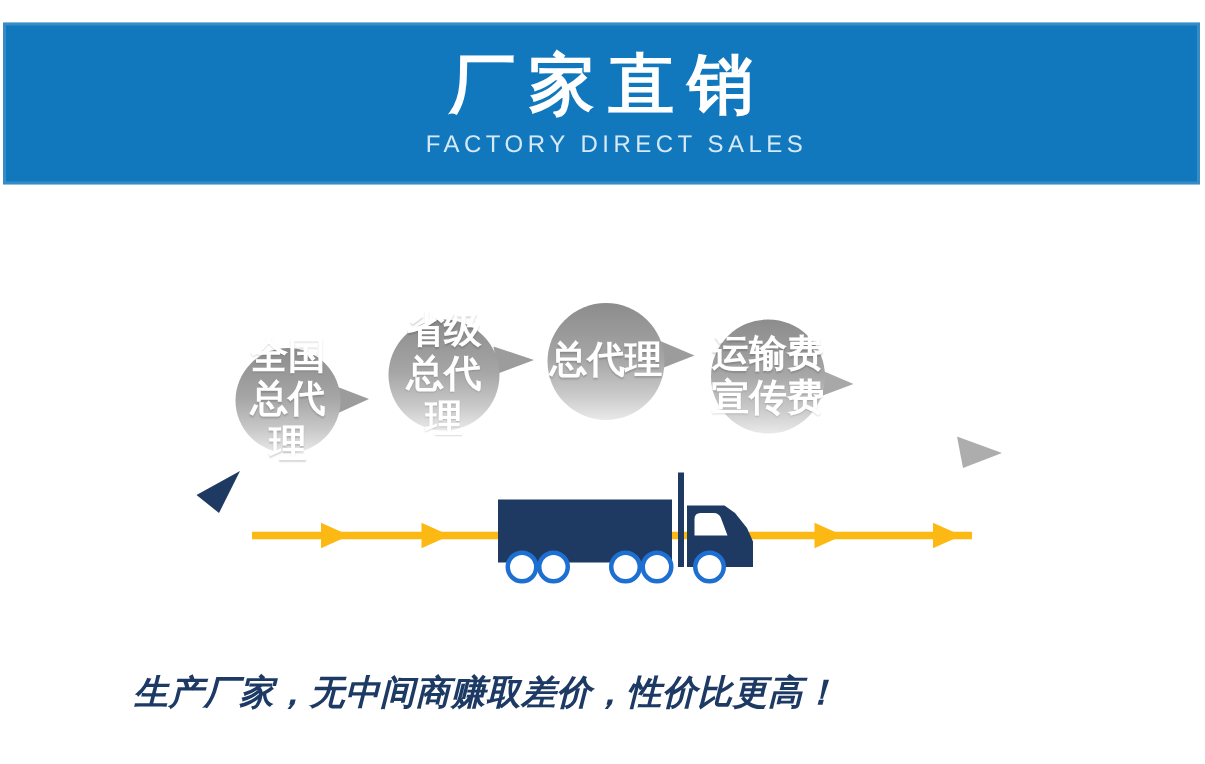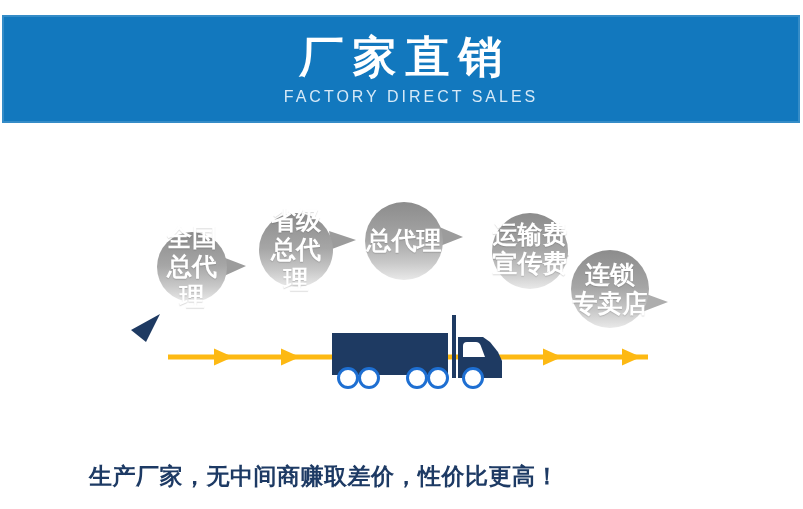--- a/index.html
+++ b/index.html
@@ -43,23 +43,24 @@
     display:flex;align-items:center;justify-content:center;text-align:center;
     white-space:pre-line;
   }
   .truck-label{
     position:absolute;left:332px;top:194px;width:116px;height:42px;
     display:flex;align-items:center;justify-content:center;
     color:#ffffff;font-weight:bold;font-size:22px;letter-spacing:2px;
   }
   
   .slogan{
-    position:absolute;left:0;top:461px;width:648px;
+    position:absolute;left:0;top:446px;width:648px;
     text-align:center;font-size:23px;font-weight:600;color:#1D3A64;
     letter-spacing:0.5px;
+    font-style:italic;
   }
 </style>
 </head>
 <body>
 
 <div class="banner">
   <h1>厂家直销</h1>
   <div class="subtitle">FACTORY DIRECT SALES</div>
 </div>
 
@@ -95,21 +96,19 @@
       <circle cx="438" cy="238" r="9.5" fill="#ffffff" stroke="#1E6FD2" stroke-width="3"></circle>
       <circle cx="473" cy="238" r="9.5" fill="#ffffff" stroke="#1E6FD2" stroke-width="3"></circle>
     </g>
   </svg>
 
   <div class="bubble" style="left:157px;top:92px;width:70px;height:70px;">全国
 总代理</div>
   <div class="bubble" style="left:259px;top:73px;width:74px;height:74px;">省级
 总代理</div>
   <div class="bubble" style="left:365px;top:62px;width:78px;height:78px;">总代理</div>
-  <div class="bubble" style="left:492px;top:73px;width:76px;height:76px;font-family:Liberation Mono, monospace;">运输费
+  <div class="bubble" style="left:474px;top:73px;width:76px;height:76px;">运输费
 宣传费</div>
-  <div class="bubble" style="left:571px;top:110px;width:78px;height:78px;">连锁
-专卖店</div>
 
 
 </div>
 
 <div class="slogan">生产厂家，无中间商赚取差价，性价比更高！</div>
 
 </body></html>

